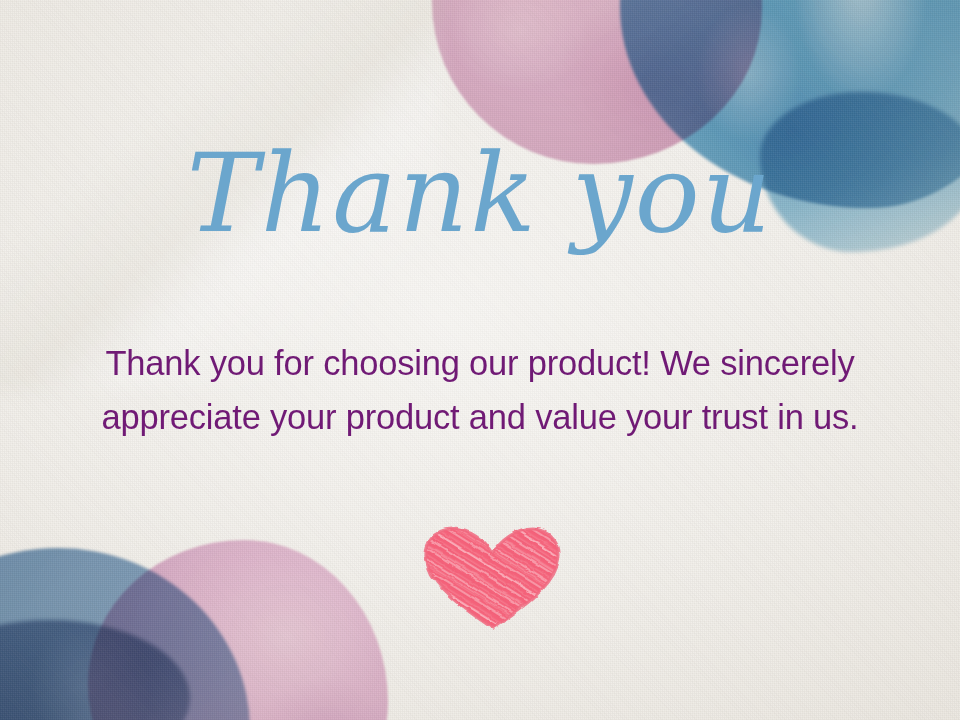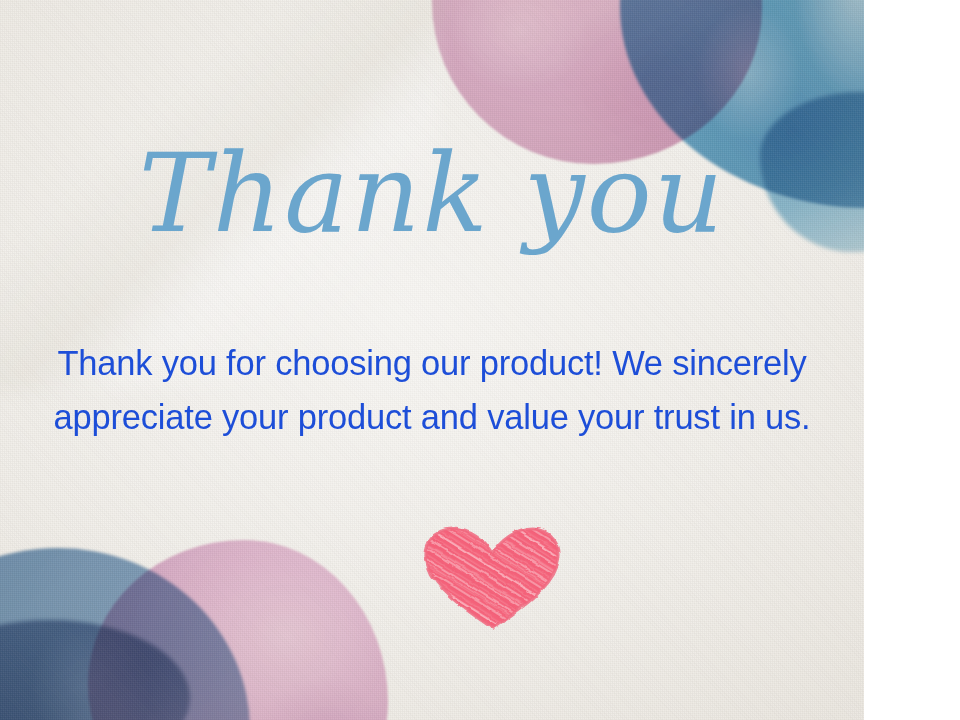--- a/index.html
+++ b/index.html
@@ -8,21 +8,21 @@
     width: 960px;
     height: 720px;
     overflow: hidden;
   }
   body {
     font-family: "Liberation Sans", sans-serif;
   }
 
   #card {
     position: relative;
-    width: 864px;
+    width: 960px;
     height: 720px;
     background-color: #f2efe9;
     overflow: hidden;
   }
 
   
   .paper-texture {
     position: absolute;
     inset: 0;
     pointer-events: none;
@@ -194,21 +194,21 @@
   }
   #script-title .sc-word { display: inline-block; }
   #script-title .sc-gap { display: inline-block; width: 34px; }
 
   #message {
     position: absolute;
     left: 16px;
     right: 16px;
     top: 336px;
     text-align: center;
-    color: #1d4ed8;
+    color: #701a75;
     font-family: "Liberation Sans", sans-serif;
     font-weight: 400;
     font-size: 34.5px;
     line-height: 54px;
     letter-spacing: -0.2px;
   }
   #message .msg-line { display: block; white-space: nowrap; }
 
   
   #heart-wrap {

